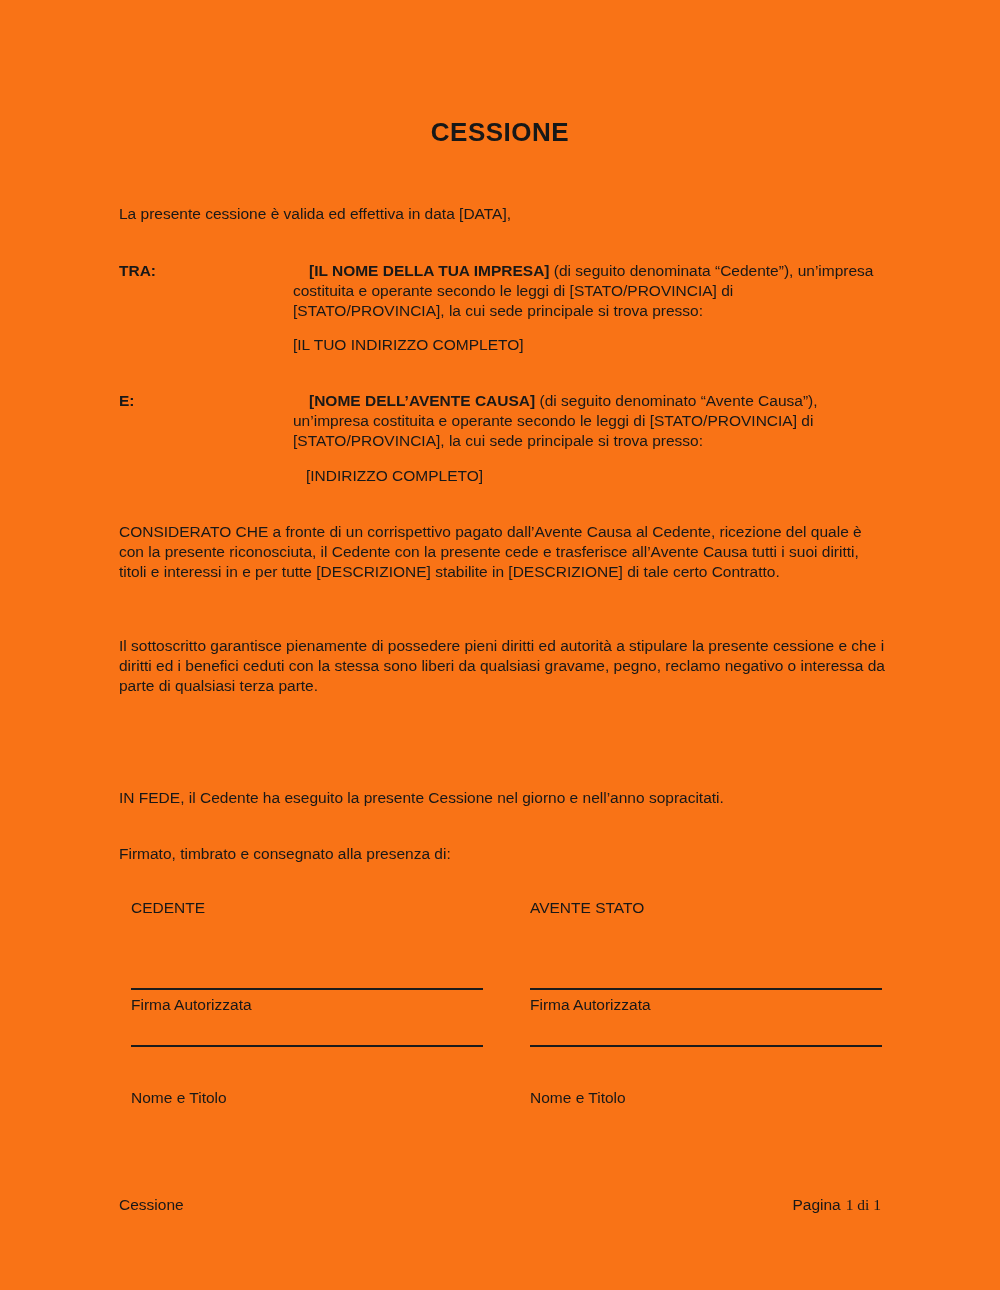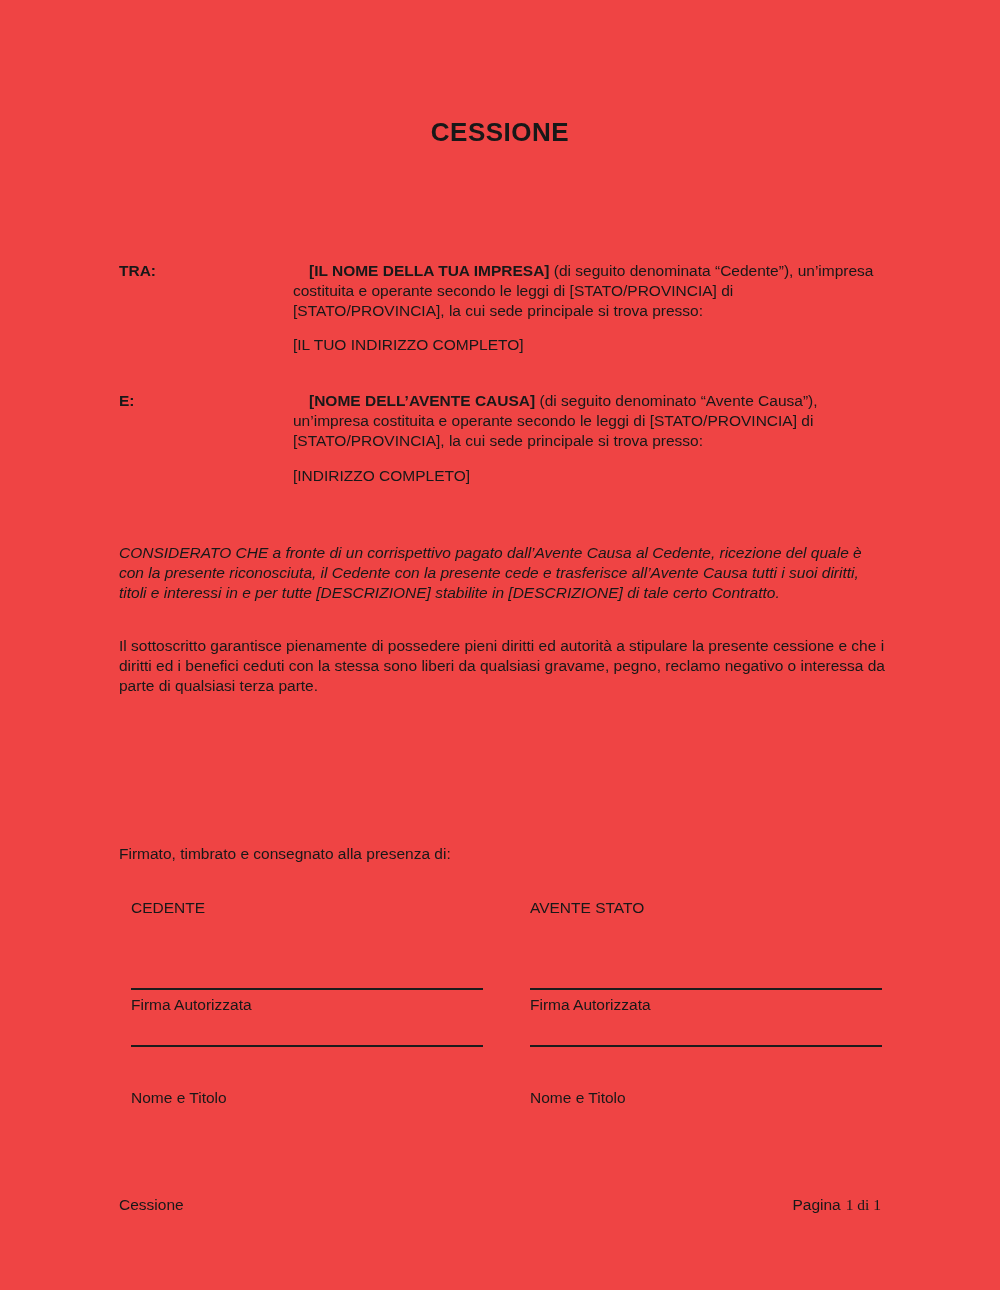--- a/index.html
+++ b/index.html
@@ -4,21 +4,21 @@
 <style>
   html, body {
     margin: 0;
     padding: 0;
     background: #ffffff;
   }
   .page {
     position: relative;
     width: 1000px;
     height: 1290px;
-    background: #ef4444;
+    background: #f97316;
     font-family: "Liberation Sans", sans-serif;
     font-size: 15.5px;
     line-height: 20px;
     color: #181818;
     overflow: hidden;
   }
   .abs { position: absolute; margin: 0; }
 
   .title {
     position: absolute;
@@ -45,25 +45,25 @@
   .party-row.tra { top: 261px; justify-content: flex-end; }
   .party-row.e   { top: 391px; }
   .party-label {
     flex: none;
     width: 174px;
     font-weight: bold;
   }
   .party-desc { width: 588px; }
   .party-address { left: 293px; width: 588px; }
   .party-address.tra { top: 335px; }
-  .party-address.e   { top: 466px; }
+  .party-address.e   { top: 466px; margin-left: 13px; }
   .b { font-weight: bold; padding-left: 16px; }
 
   .para { left: 119px; width: 770px; }
-  .para.p1 { top: 543px; font-style: italic; }
+  .para.p1 { top: 522px; }
   .para.p2 { top: 636px; }
   .para.p3 { top: 710px; }
   .para.p4 { top: 788px; }
   .para.p5 { top: 844px; }
 
   .sig-col {
     position: absolute;
     top: 898px;
     width: 352px;
     height: 180px;
@@ -91,35 +91,37 @@
     margin-left: 5px;
   }
 </style>
 </head>
 <body>
 
 <div class="page">
 
   <h1 class="title">CESSIONE</h1>
 
+  <p class="abs intro">La presente cessione è valida ed effettiva in data [DATA],</p>
 
   <div class="party-row tra">
     <div class="party-label">TRA:</div>
     <div class="party-desc"><span class="b">[IL NOME DELLA TUA IMPRESA]</span><span> (di seguito denominata “Cedente”), un’impresa costituita e operante secondo le leggi di [STATO/PROVINCIA] di [STATO/PROVINCIA], la cui sede principale si trova presso:</span></div>
   </div>
   <p class="abs party-address tra">[IL TUO INDIRIZZO COMPLETO]</p>
 
   <div class="party-row e">
     <div class="party-label">E:</div>
     <div class="party-desc"><span class="b">[NOME DELL’AVENTE CAUSA]</span><span> (di seguito denominato “Avente Causa”), un’impresa costituita e operante secondo le leggi di [STATO/PROVINCIA] di [STATO/PROVINCIA], la cui sede principale si trova presso:</span></div>
   </div>
   <p class="abs party-address e">[INDIRIZZO COMPLETO]</p>
 
   <p class="abs para p1">CONSIDERATO CHE a fronte di un corrispettivo pagato dall’Avente Causa al Cedente, ricezione del quale è con la presente riconosciuta, il Cedente con la presente cede e trasferisce all’Avente Causa tutti i suoi diritti, titoli e interessi in e per tutte [DESCRIZIONE] stabilite in [DESCRIZIONE] di tale certo Contratto.</p>
   <p class="abs para p2">Il sottoscritto garantisce pienamente di possedere pieni diritti ed autorità a stipulare la presente cessione e che i diritti ed i benefici ceduti con la stessa sono liberi da qualsiasi gravame, pegno, reclamo negativo o interessa da parte di qualsiasi terza parte.</p>
+  <p class="abs para p4">IN FEDE, il Cedente ha eseguito la presente Cessione nel giorno e nell’anno sopracitati.</p>
   <p class="abs para p5">Firmato, timbrato e consegnato alla presenza di:</p>
 
   <div class="sig-col left">
     <p class="sig-heading">CEDENTE</p>
     <div class="sig-line l1"></div>
     <p class="sig-label f">Firma Autorizzata</p>
     <div class="sig-line l2"></div>
     <p class="sig-label n">Nome e Titolo</p>
   </div>
 

